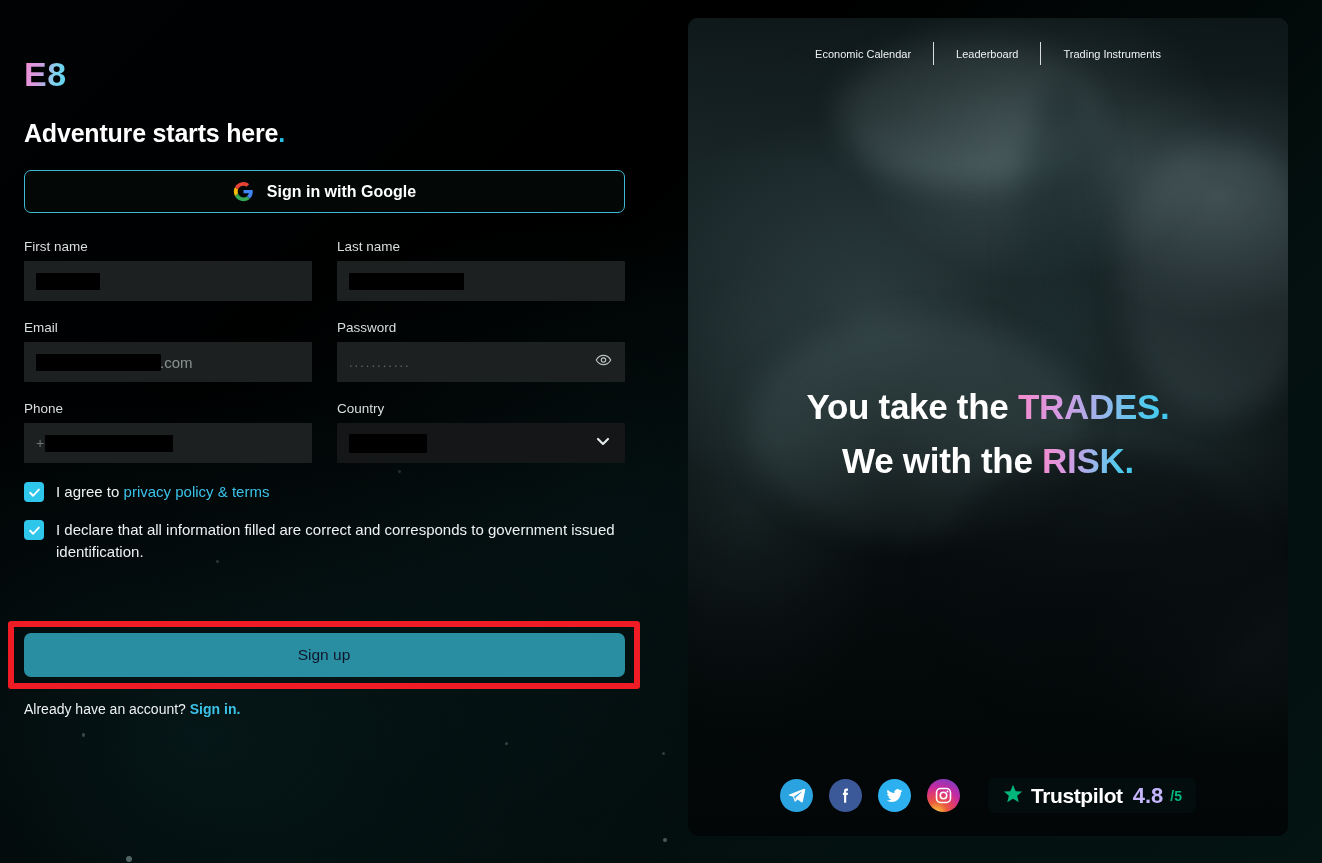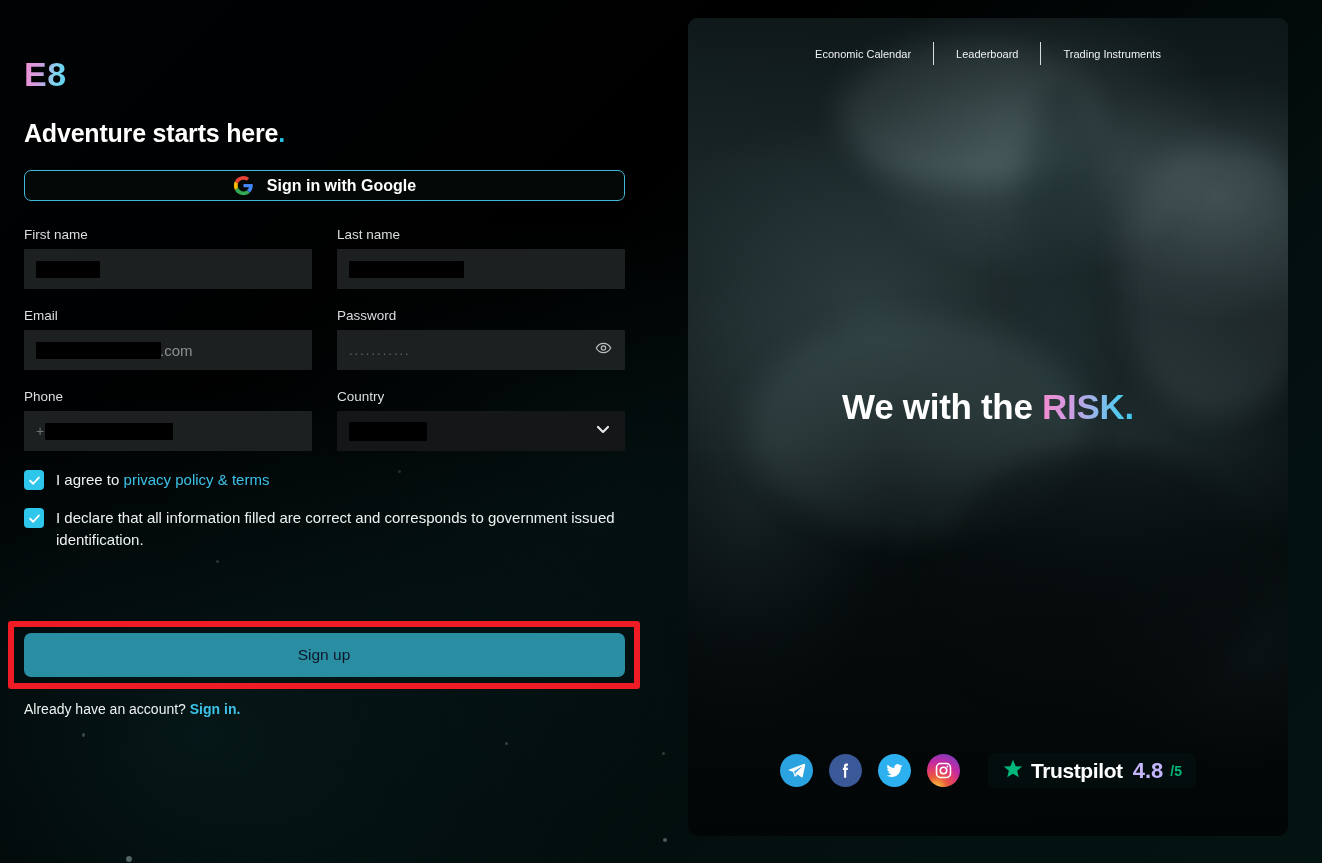--- a/index.html
+++ b/index.html
@@ -37,21 +37,21 @@
   .headline {
     margin-top: 26px;
     font-size: 25px; font-weight: 700; color: #ffffff; letter-spacing: -0.2px;
   }
   .headline .dot { color: #29c0e8; }
   .subhead {
     margin-top: 12px; font-size: 15px; color: #e8eced; font-weight: 400;
   }
   .google-btn {
     margin-top: 22px;
-    width: 601px; height: 31px;
+    width: 601px; height: 43px;
     border: 1px solid #3fb9d6; border-radius: 7px;
     background: #030807;
     display: flex; align-items: center; justify-content: center; gap: 13px;
     cursor: pointer;
   }
   .google-btn .label { color: #ffffff; font-size: 16px; font-weight: 600; }
   .g-icon { width: 21px; height: 21px; display: block; }
 
   .field-grid {
     margin-top: 26px;
@@ -148,21 +148,21 @@
     font-size: 35px; font-weight: 700; color: #ffffff; line-height: 1.55;
     letter-spacing: -0.3px;
   }
   .grad-text {
     background: linear-gradient(95deg, #f58bcd 0%, #d49ae2 30%, #9bb4ea 55%, #57c9ee 80%, #3fc7ef 100%);
     -webkit-background-clip: text; background-clip: text;
     -webkit-text-fill-color: transparent; color: transparent;
   }
 
   .hero-footer {
-    position: absolute; bottom: 48px; left: 0; right: 0;
+    position: absolute; bottom: 23px; left: 0; right: 0;
     display: flex; align-items: center; justify-content: center; gap: 16px;
     z-index: 5;
   }
   .social {
     width: 33px; height: 33px; border-radius: 50%;
     display: flex; align-items: center; justify-content: center;
     cursor: pointer;
   }
   .s-telegram { background: #2aa3e0; }
   .s-facebook { background: #3b5998; }
@@ -310,20 +310,21 @@
 
     <nav class="hero-nav">
       <a>Economic Calendar</a>
       <span class="nav-sep"></span>
       <a>Leaderboard</a>
       <span class="nav-sep"></span>
       <a>Trading Instruments</a>
     </nav>
 
     <div class="hero-tagline">
+      <div><span>You take the </span><span class="grad-text">TRADES.</span></div>
       <div><span>We with the </span><span class="grad-text">RISK.</span></div>
     </div>
 
     <div class="hero-footer">
       <span class="social s-telegram">
         <svg width="19" height="19" viewBox="0 0 24 24" fill="#ffffff">
             <path d="M21.6 3.4 2.9 10.6c-1 .4-1 1.1 0 1.4l4.7 1.5 1.8 5.5c.2.6.4.8.9.8.4 0 .6-.2.9-.5l2.3-2.2 4.7 3.5c.9.5 1.5.2 1.7-.8l3.1-14.6c.3-1.2-.4-1.8-1.4-1.4zM8.9 13.2l9.3-5.8c.4-.3.8-.1.5.2l-7.9 7.2-.3 3.3-1.6-4.9z"></path>
           </svg>
       </span>
       <span class="social s-facebook">

